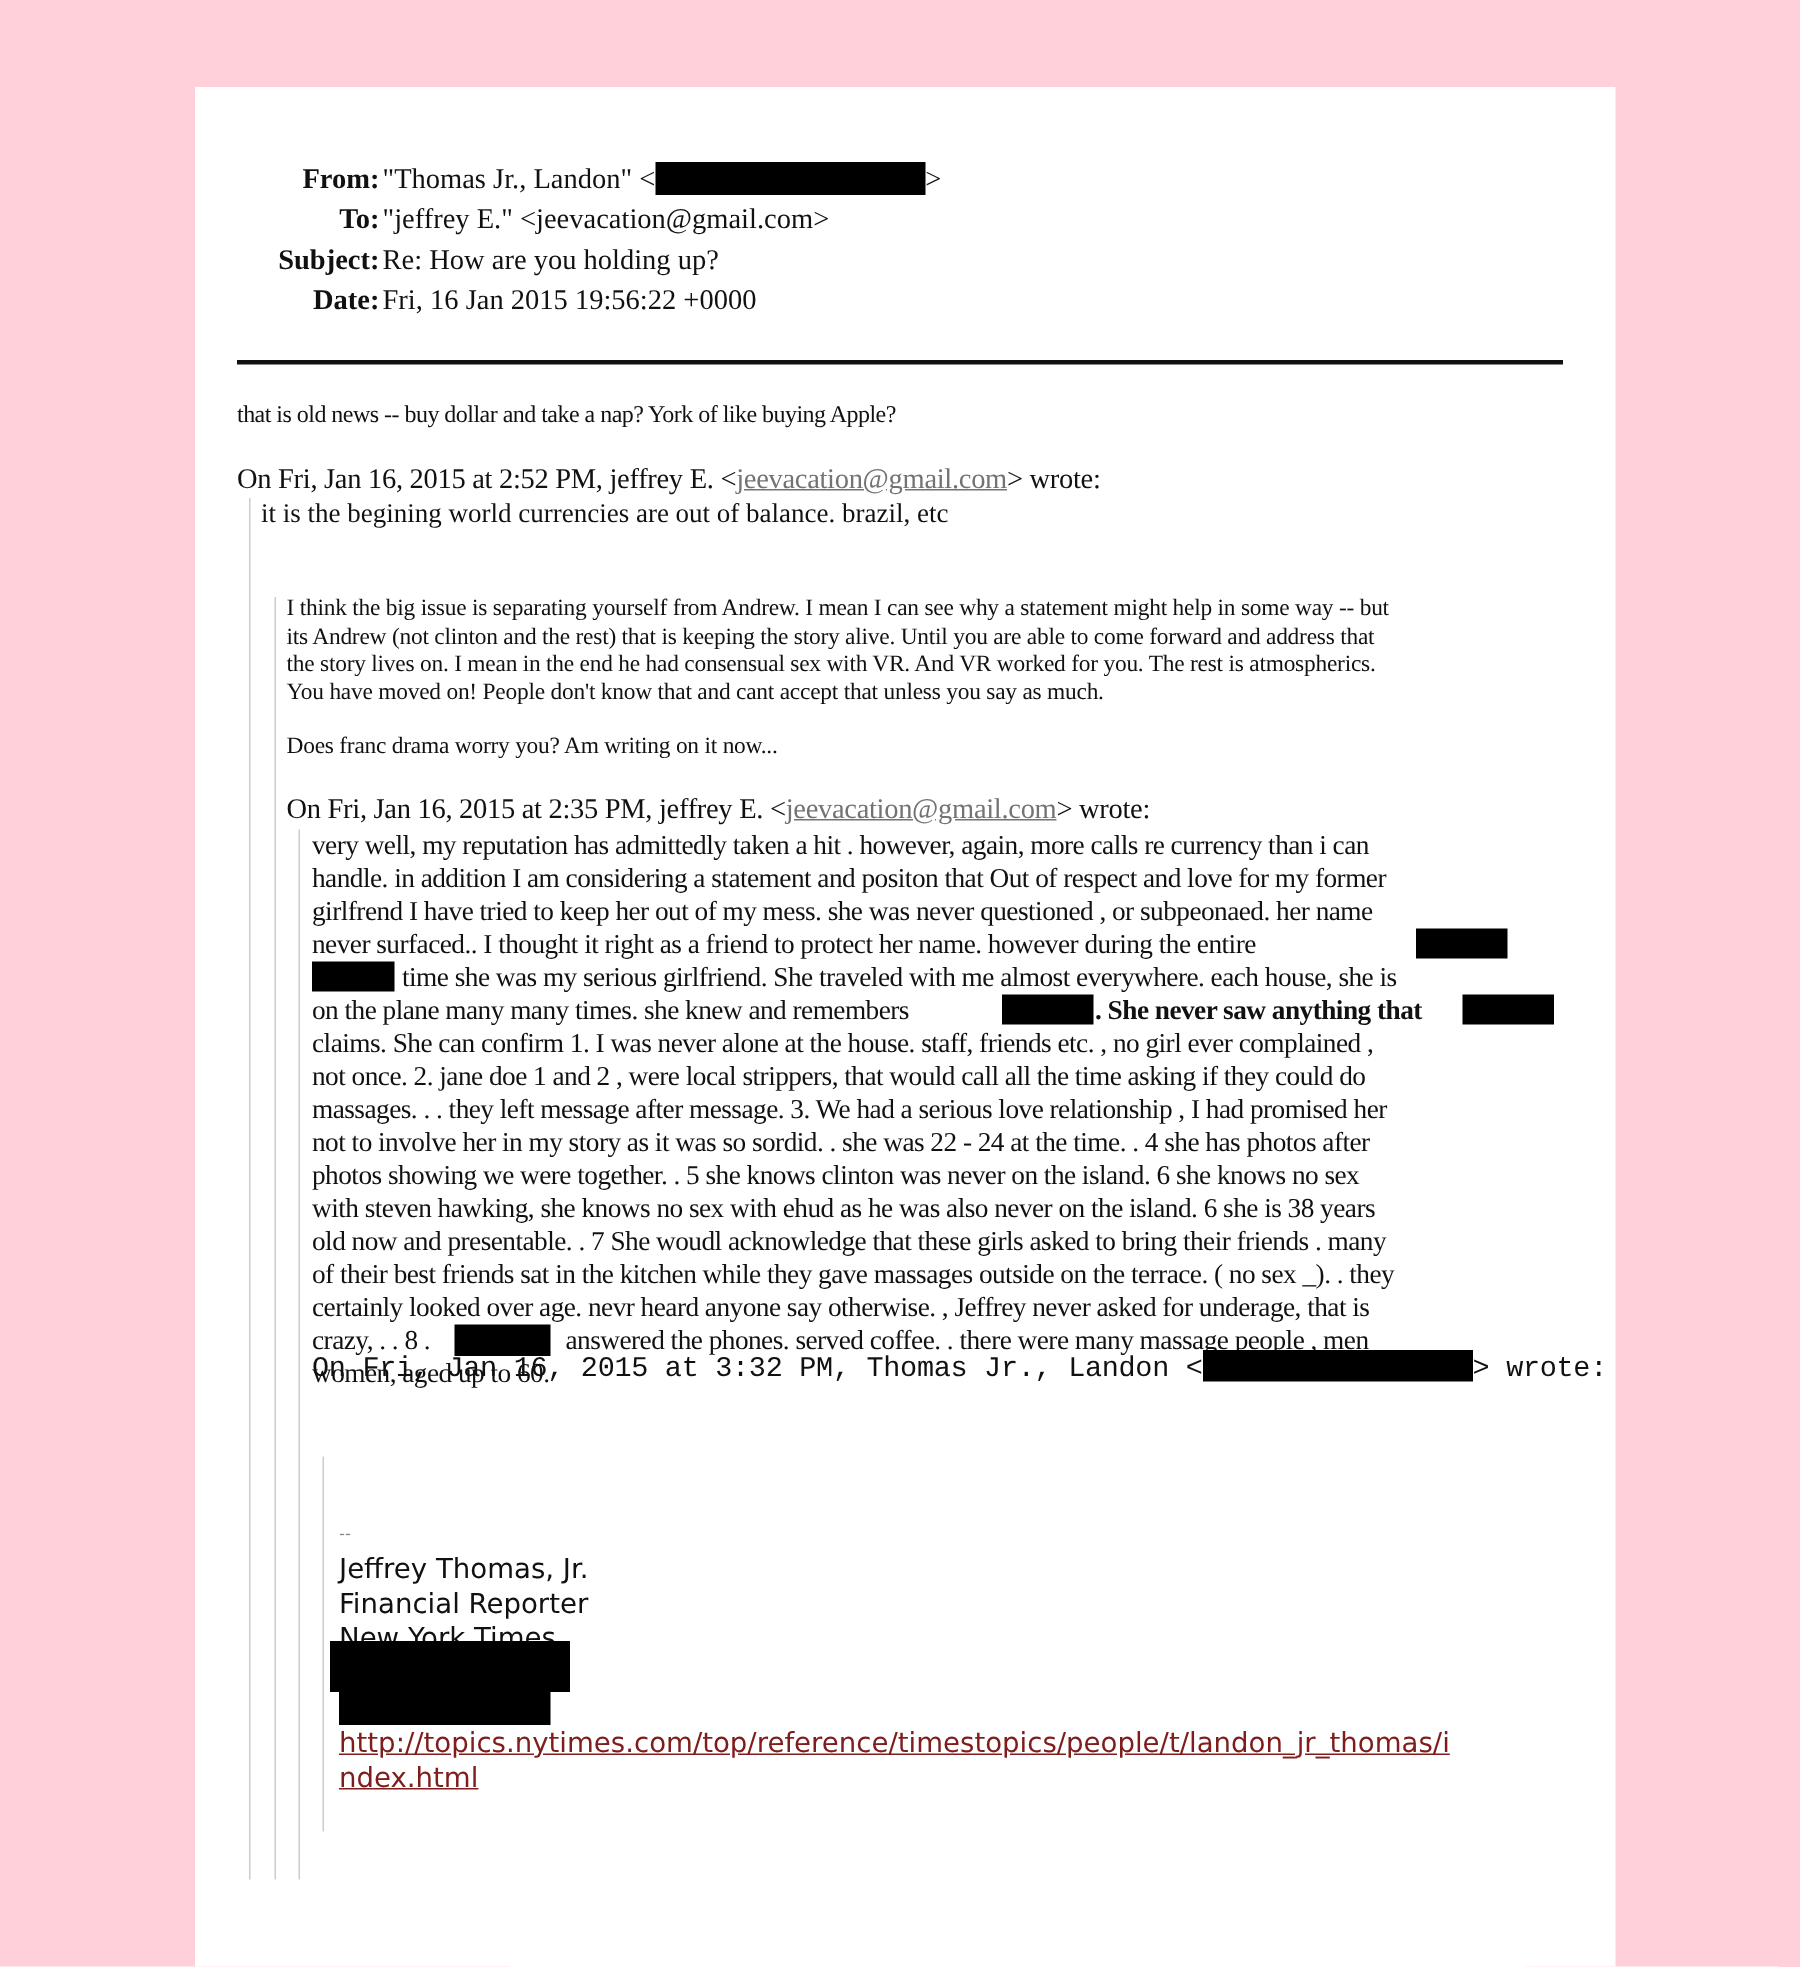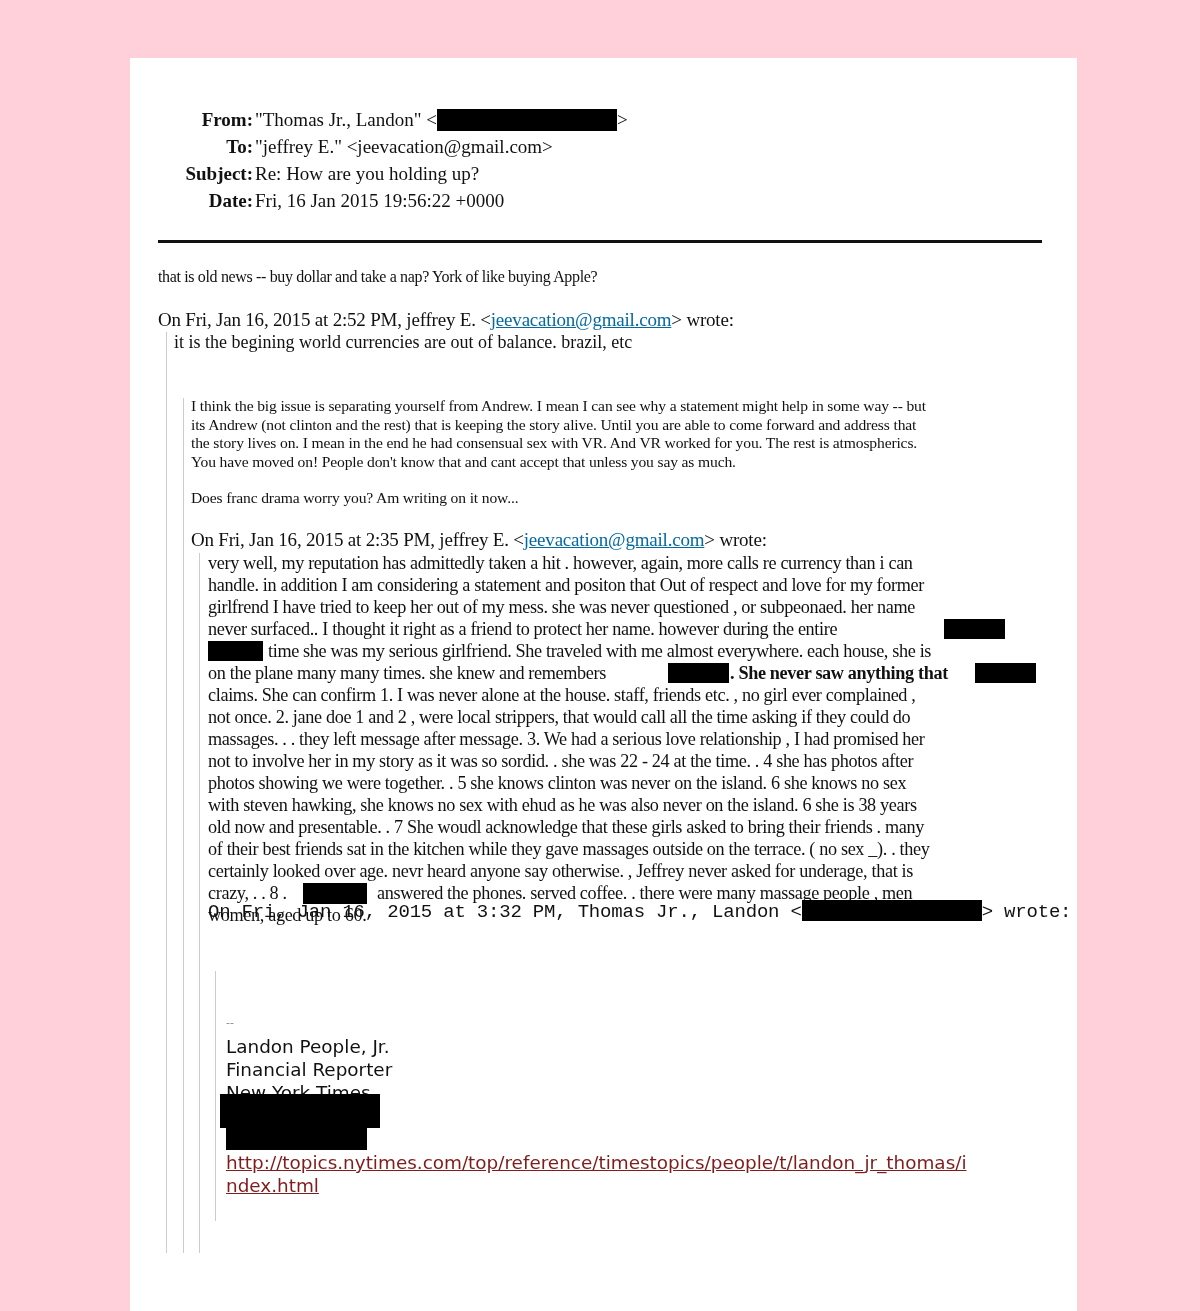--- a/index.html
+++ b/index.html
@@ -27,21 +27,21 @@
   .hdr { position: absolute; left: 0; top: 50px; width: 947px; }
   .hdr-row { position: absolute; height: 24px; font-size: 19px; line-height: 24px; white-space: nowrap; }
   .hdr-label { position: absolute; right: 0; font-weight: bold; }
   .separator {
     position: absolute; left: 28px; top: 182px;
     width: 884px; height: 3px; background: #111;
   }
   .body-text { position: absolute; white-space: nowrap; }
   .reply-top { left: 28px; top: 208px; font-size: 16px; line-height: 22px; letter-spacing: -0.35px; }
   .attr { font-size: 19px; line-height: 22px; letter-spacing: -0.2px; }
-  a.mail { color: #0369a1; text-decoration: underline; }
+  a.mail { color: #737373; text-decoration: underline; }
   .bar { position: absolute; width: 1px; background: #cccccc; }
   .q1-text { left: 44px; top: 273px; font-size: 18px; line-height: 22px; font-family: Liberation Serif, serif; }
   .p-small { font-size: 15.6px; line-height: 18.5px; letter-spacing: -0.15px; }
   .p-mid { font-size: 18.2px; line-height: 22.1px; letter-spacing: -0.35px; }
   .sig { font-family: "DejaVu Sans", sans-serif; font-size: 18.4px; line-height: 23px; color: #111; }
   .sig-dash { font-family: "DejaVu Sans", sans-serif; font-size: 11px; color: #888; }
   a.sig-link { color: #7f1d1d; text-decoration: underline; font-family: "DejaVu Sans", sans-serif; font-size: 18.4px; line-height: 23px; }
 </style>
 </head>
 <body>
@@ -122,21 +122,21 @@
   <div class="body-text p-mid" style="left:78px; top:824px;">crazy, . . 8 .</div>
   <div class="redact" style="position:absolute; left:173px; top:825px; width:64px; height:21px;"></div>
   <div class="body-text p-mid" style="left:247px; top:824px;">answered the phones. served coffee.  . there were many massage people  ,  men</div>
   <div class="body-text p-mid" style="left:78px; top:846px;">women, aged up to 60.</div>
 
   <div class="body-text attr" style="left:78px; top:843px;font-family:Liberation Mono, monospace;">
     <span>On Fri, Jan 16, 2015 at 3:32 PM, Thomas Jr., Landon &lt;</span><span class="redact" style="width:180px;height:21px;margin-top:-3px;"></span><span>&gt; wrote:</span>
   </div>
 
   <div class="body-text sig-dash" style="left:96px; top:958px;">--</div>
-  <div class="body-text sig" style="left:96px; top:977px;">Landon People, Jr.</div>
+  <div class="body-text sig" style="left:96px; top:977px;">Jeffrey Thomas, Jr.</div>
   <div class="body-text sig" style="left:96px; top:1000px;">Financial Reporter</div>
   <div class="body-text sig" style="left:96px; top:1023px;">New York Times</div>
   <div class="redact" style="position:absolute; left:90px; top:1036px; width:160px; height:34px;"></div>
   <div class="redact" style="position:absolute; left:96px; top:1068px; width:141px; height:24px;"></div>
   <div class="body-text" style="left:96px; top:1093px;">
     <a class="sig-link">http://topics.nytimes.com/top/reference/timestopics/people/t/landon_jr_thomas/i</a>
   </div>
   <div class="body-text" style="left:96px; top:1116px;">
     <a class="sig-link">ndex.html</a>
   </div>

